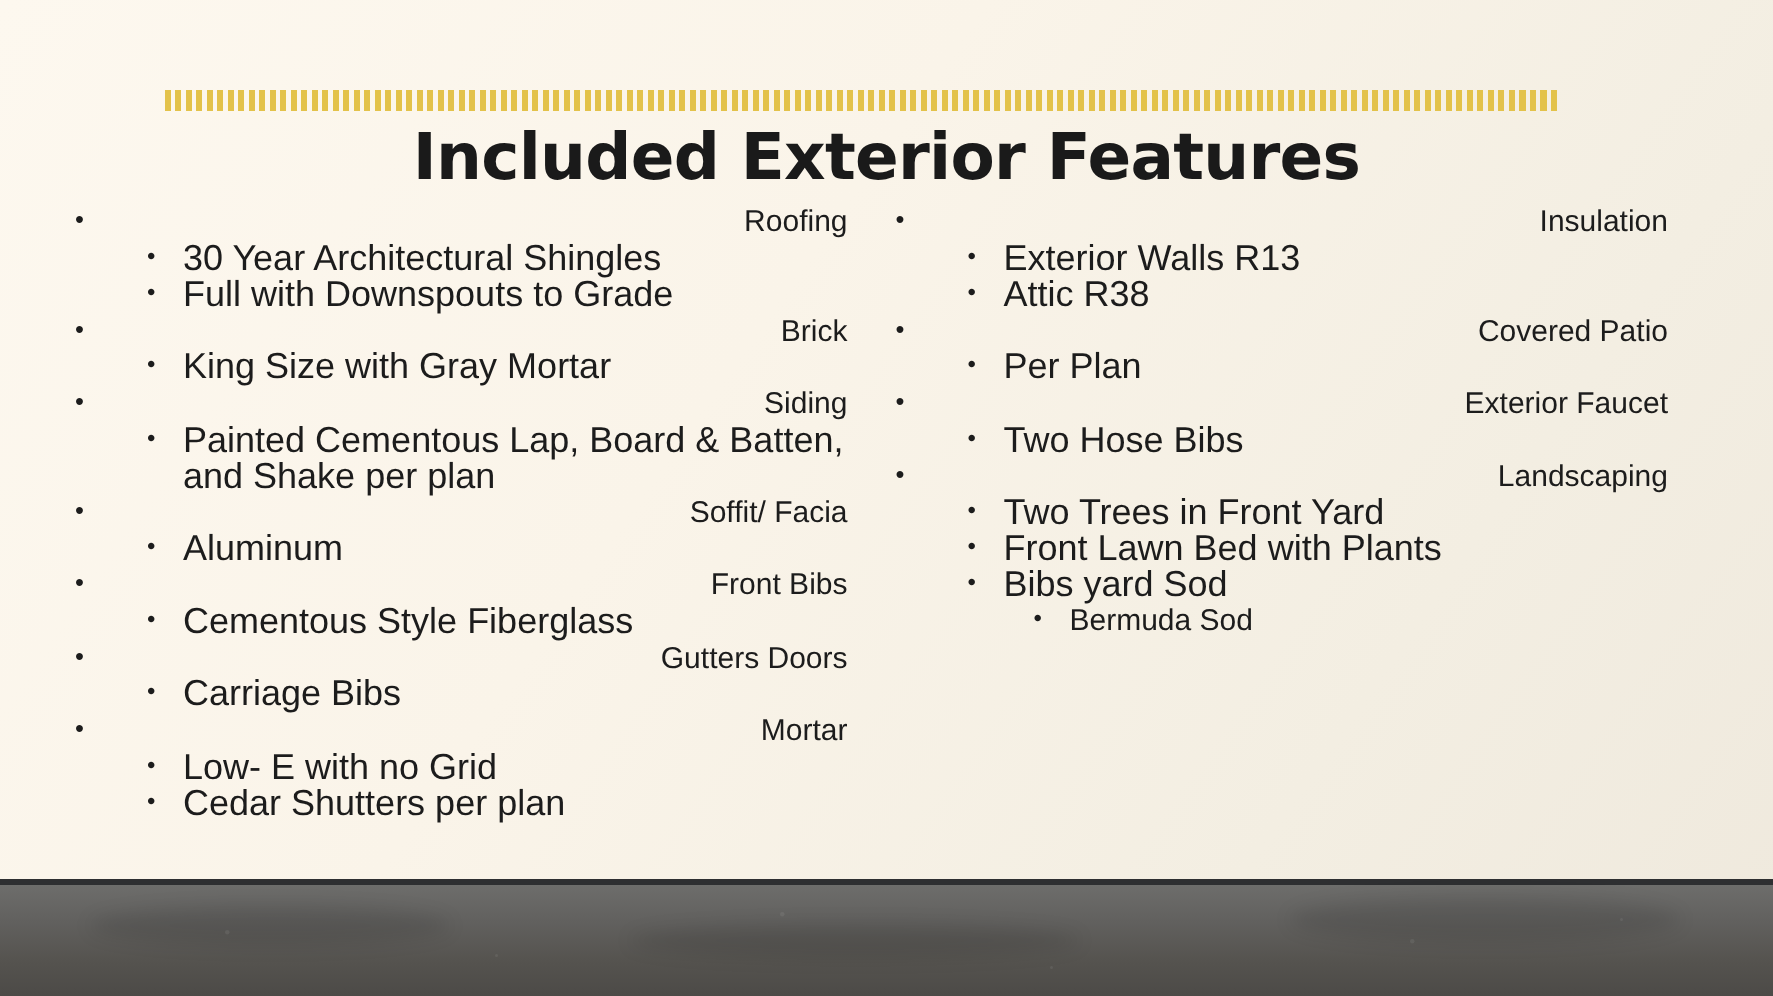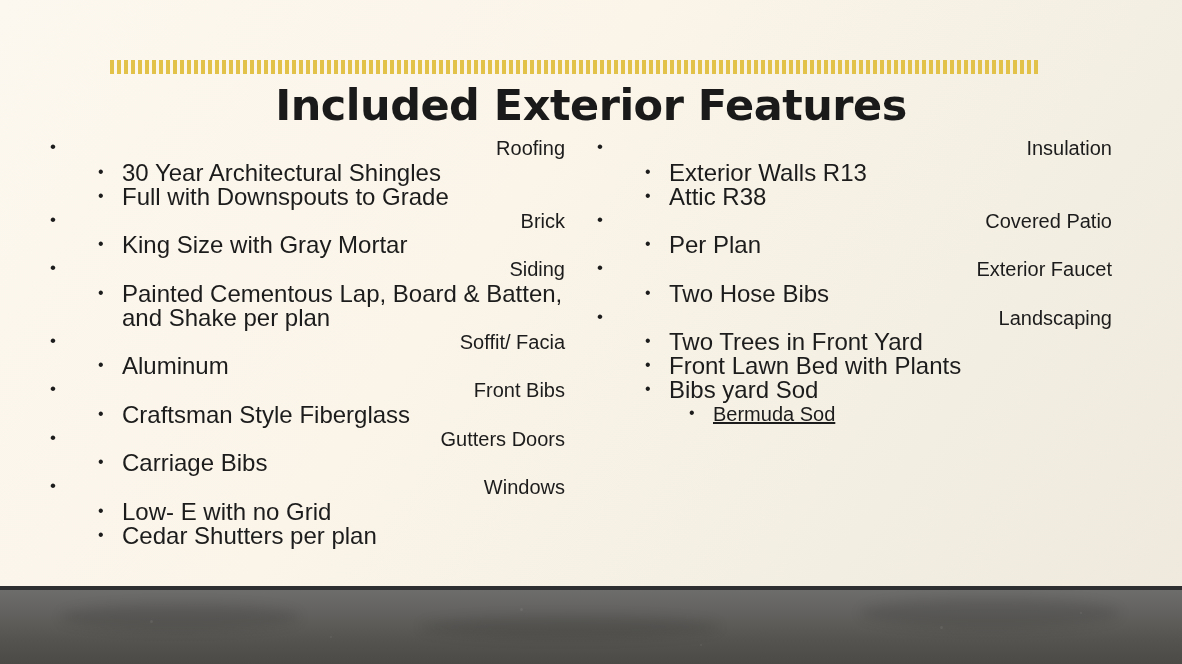--- a/index.html
+++ b/index.html
@@ -98,21 +98,20 @@
     left: 58px;
     top: -1px;
     font-size: 16px;
     color: #1c1c1c;
   }
   .lvl3 {
     font-size: 20px;
     line-height: 24px;
     padding-left: 126px;
     margin-bottom: 0px;
-    text-decoration: underline;
   }
   .lvl3::before {
     content: "\2022";
     position: absolute;
     left: 102px;
     top: -1px;
     font-size: 16px;
     color: #1c1c1c;
   }
 
@@ -155,24 +154,24 @@
         <li class="lvl1">Roofing</li>
         <li class="lvl2">30 Year Architectural Shingles</li>
         <li class="lvl2">Full with Downspouts to Grade</li>
         <li class="lvl1">Brick</li>
         <li class="lvl2">King Size with Gray Mortar</li>
         <li class="lvl1">Siding</li>
         <li class="lvl2">Painted Cementous Lap, Board &amp; Batten, and Shake per plan</li>
         <li class="lvl1">Soffit/ Facia</li>
         <li class="lvl2">Aluminum</li>
         <li class="lvl1">Front Bibs</li>
-        <li class="lvl2">Craftsman Style Fiberglass</li>
+        <li class="lvl2">Cementous Style Fiberglass</li>
         <li class="lvl1">Gutters Doors</li>
         <li class="lvl2">Carriage Bibs</li>
-        <li class="lvl1">Windows</li>
+        <li class="lvl1">Mortar</li>
         <li class="lvl2">Low- E with no Grid</li>
         <li class="lvl2">Cedar Shutters per plan</li>
       </ul>
     </div>
 
     <div class="col col-right">
       <ul>
         <li class="lvl1">Insulation</li>
         <li class="lvl2">Exterior Walls R13</li>
         <li class="lvl2">Attic R38</li>

